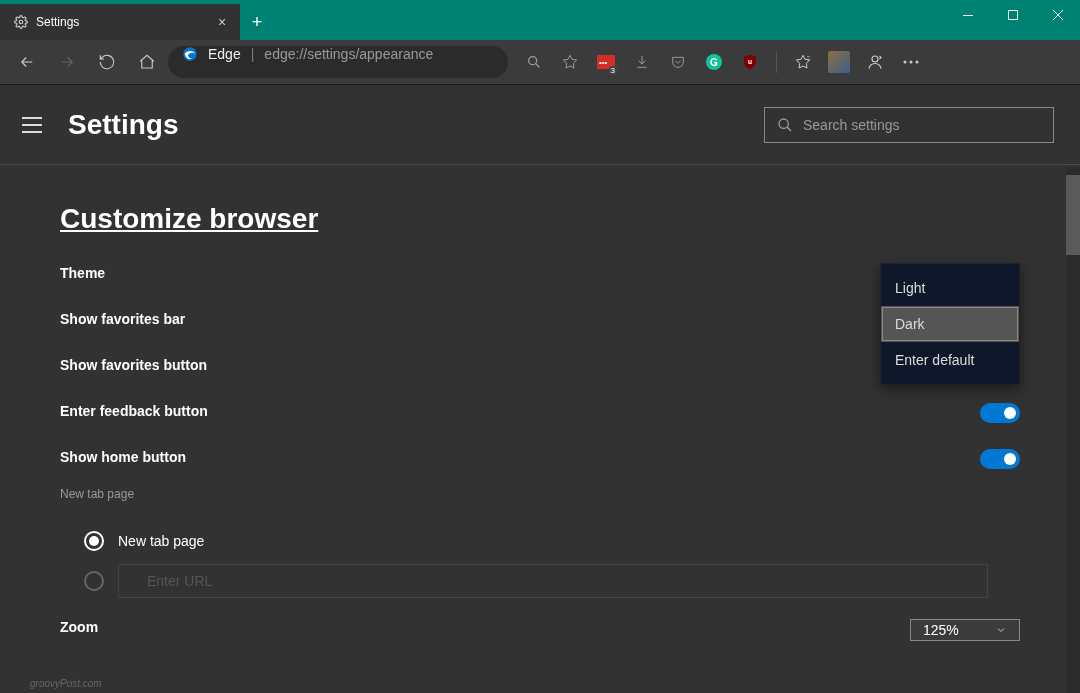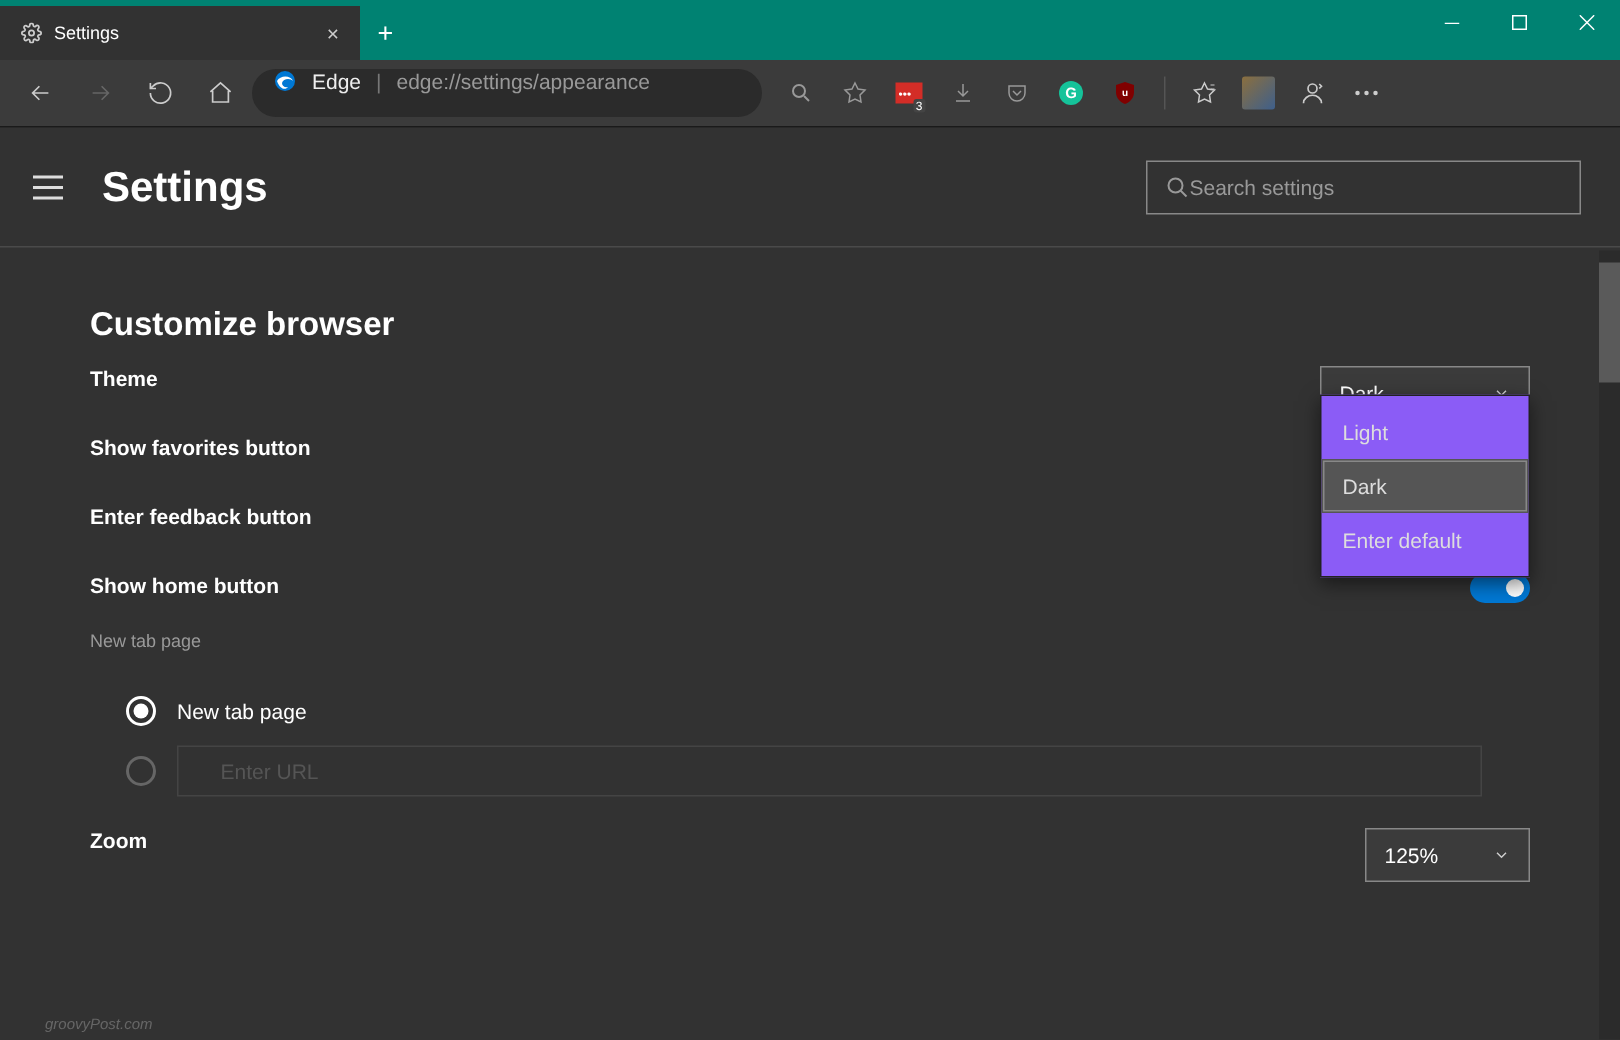--- a/index.html
+++ b/index.html
@@ -24,43 +24,43 @@
 .addr .url { color:#999; }
 .ext-row { display:flex; align-items:center; gap:4px; margin-left: 8px; flex:1; }
 .ext { width:32px; height:32px; display:flex; align-items:center; justify-content:center; cursor:pointer; border-radius:4px; }
 .ext-divider { width:1px; height:22px; background:#555; margin: 0 6px; }
 
 
 .shead { display:flex; align-items:center; height: 80px; padding: 0 26px 0 22px; border-bottom: 1px solid #4a4a4a; margin-bottom: 2px;}
 .hamburger { width:28px; height:28px; display:flex; flex-direction:column; justify-content:center; gap:5px; cursor:pointer; margin-right:18px; }
 .hamburger span { height:2px; background:#ddd; width:20px; }
 .stitle { color:#fff; font-size: 28px; font-weight:600; }
-.ssearch { margin-left:auto; display:flex; align-items:center; width: 290px; height: 36px; border:1px solid #888; background: transparent; padding: 0 12px; }
+.ssearch { margin-left:auto; display:flex; align-items:center; width: 290px; height: 36px; border:1px solid #888; background: transparent; padding: 0 12px; gap:10px; }
 .ssearch input { flex:1; background:transparent; border:none; outline:none; color:#ccc; font-size:14px; }
 .ssearch input::placeholder { color:#999; }
 
 
 .content { position:relative; padding: 36px 60px 0 60px; color:#fff; height: calc(693px - 40px - 45px - 80px); overflow: hidden; }
-.section-title { font-size: 22px; font-weight:600; margin-bottom: 15px; }
+.section-title { font-size: 28px; font-weight:600; margin-bottom: 30px; text-decoration: underline; }
 .row { display:flex; align-items:flex-start; height: 46px; font-size:14px; font-weight:600;}
 .row .label { flex:1; }
 .row .sub { position:absolute; font-size:12px; color:#999; font-weight:400; margin-top:38px;}
 .toggle { width:40px; height:20px; border-radius:10px; background:#0078d4; position:relative; cursor:pointer; }
 .toggle .knob { width:12px; height:12px; background:#fff; border-radius:50%; position:absolute; top:4px; right:4px; }
-.select { width:140px; height:36px; border:1px solid #888; display:flex; align-items:center; padding:0 12px; font-size:14px; cursor:pointer; background:#3b3b3b; justify-content:space-between; font-weight:400;}
+.select { width:140px; height:22px; border:1px solid #888; display:flex; align-items:center; padding:0 12px; font-size:14px; cursor:pointer; background:#3b3b3b; justify-content:space-between; font-weight:400;}
 .radio-group { margin-top: 16px; padding-left: 24px; }
 .radio-row { display:flex; align-items:center; gap:14px; height: 40px; }
 .radio { width:20px; height:20px; border:2px solid #fff; border-radius:50%; display:flex; align-items:center; justify-content:center; cursor:pointer; }
 .radio.on::after { content:''; width:10px; height:10px; background:#fff; border-radius:50%; }
 .radio.off { border-color:#666; }
 .url-input { flex:1; max-width: 870px; height:34px; border:1px solid #444; background:transparent; padding:0 28px; color:#666; font-size:14px; outline:none; }
 .url-input::placeholder { color:#555; }
 
 
-.popup { position:absolute; right: 60px; top: 96px; width: 140px; background:#8b5cf6; border:1px solid #222; box-shadow: 0 4px 12px rgba(0,0,0,0.5); padding: 6px 0; z-index:10; }
+.popup { position:absolute; right: 60px; top: 96px; width: 140px; background:#0f172a; border:1px solid #222; box-shadow: 0 4px 12px rgba(0,0,0,0.5); padding: 6px 0; z-index:10; }
 .popup-item { padding: 10px 14px; font-size:14px; color:#ddd; cursor:pointer; }
 .popup-item.hover { background:#555; outline: 1px solid #888; outline-offset:-2px; position:relative;}
 
 
 .scrollbar { position:absolute; right:0; top: 167px; bottom:0; width:14px; background:#2b2b2b; }
 .scrollthumb { position:absolute; top:8px; width:14px; height:80px; background:#5a5a5a; }
 
 .watermark { position:absolute; bottom:4px; left:30px; color:#666; font-size:10px; font-style:italic; }
 
 svg { display:block; }
@@ -209,20 +209,23 @@
   <div class="row">
     <span class="label">Theme</span>
     <div class="select">
       <span>Dark</span>
       <svg width="12" height="12" viewBox="0 0 24 24" fill="none" stroke="#ccc" stroke-width="2">
           <path d="M6 9l6 6 6-6"></path>
         </svg>
     </div>
   </div>
 
+  <div class="row">
+    <span class="label">Show favorites bar</span>
+  </div>
 
   <div class="row">
     <span class="label">Show favorites button</span>
   </div>
 
   <div class="row">
     <span class="label">Enter feedback button</span>
     <div class="toggle">
         <div class="knob"></div>
       </div>

